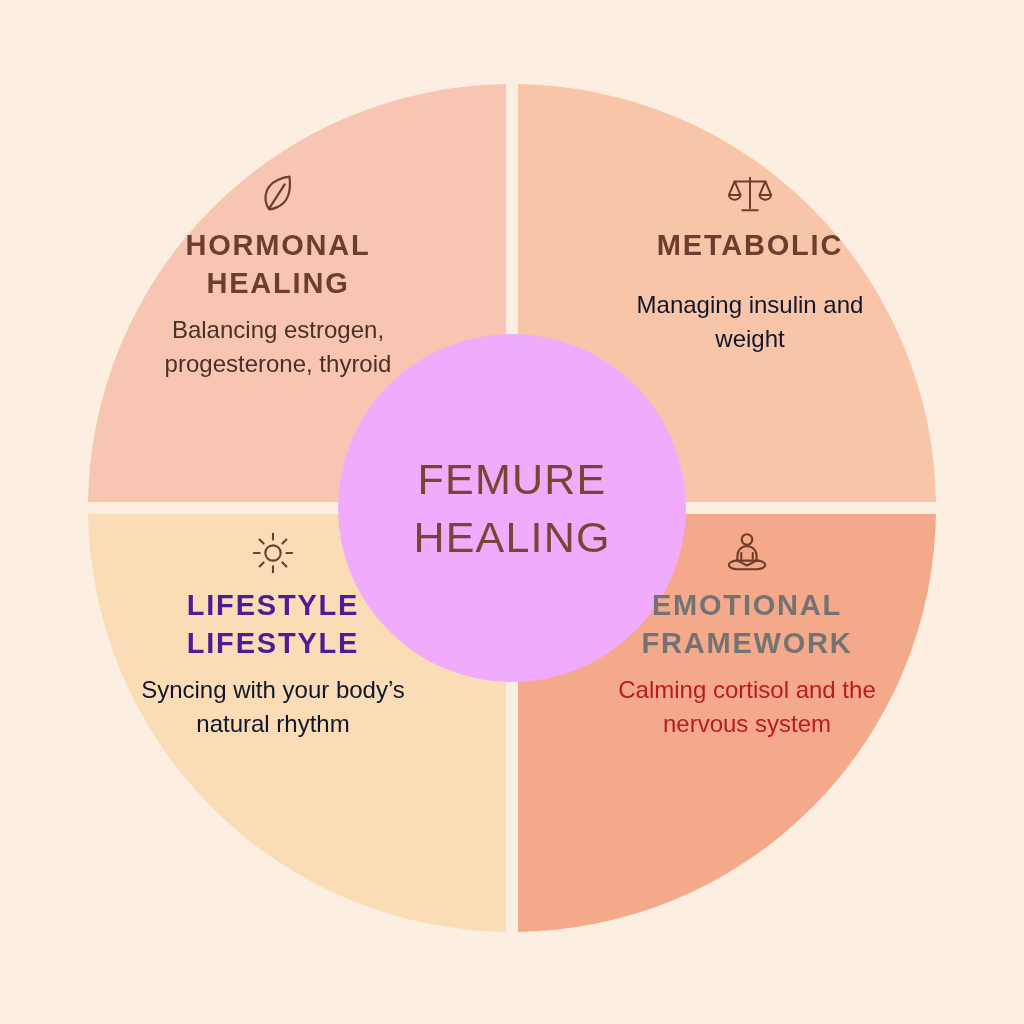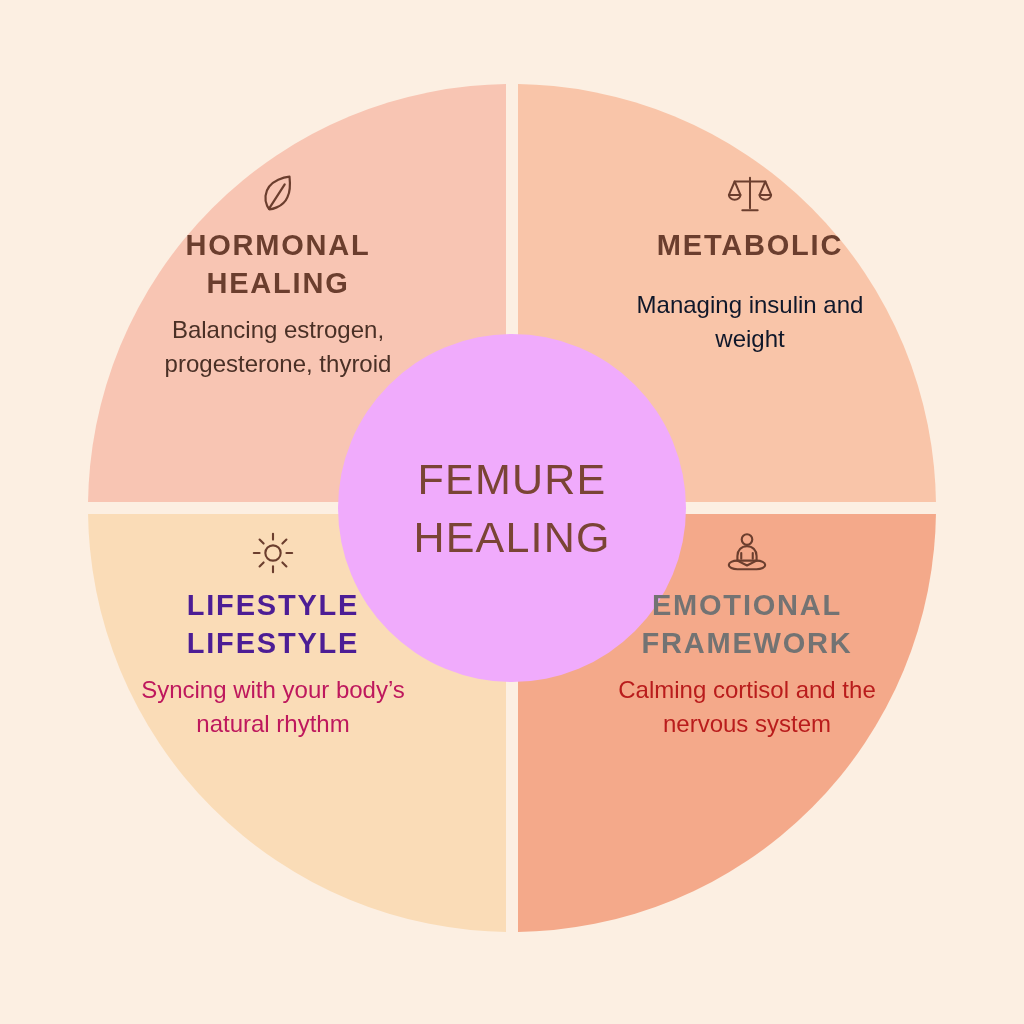--- a/index.html
+++ b/index.html
@@ -194,21 +194,21 @@
         <path d="M10 10l4.2 4.2"></path>
           <path d="M33.8 33.8 38 38"></path>
         <path d="M38 10l-4.2 4.2"></path>
           <path d="M14.2 33.8 10 38"></path>
       </svg>
     </span>
     <div class="title" style="color: #4c1d95;">
       <div>LIFESTYLE</div>
       <div>LIFESTYLE</div>
     </div>
-    <div class="desc" style="color: #be185d;">Syncing with your body’s natural rhythm</div>
+    <div class="desc" style="color: #0f172a;">Syncing with your body’s natural rhythm</div>
   </div>
 
   <div class="seg s-br">
     <span class="icon">
       <svg viewBox="0 0 48 48" fill="none" stroke="#6b3e2e" stroke-width="2.2" stroke-linecap="round" stroke-linejoin="round">
         <circle cx="24" cy="10" r="5.5"></circle>
         <path d="M24 17c-6 0-10 4.5-10 10v5h20v-5c0-5.5-4-10-10-10Z"></path>
         <path d="M14 32c-5 0-9 2-9 4.5S9 41 14 41h20c5 0 9-2 9-4.5S39 32 34 32"></path>
         <path d="M18 24v6"></path>
           <path d="M30 24v6"></path>

